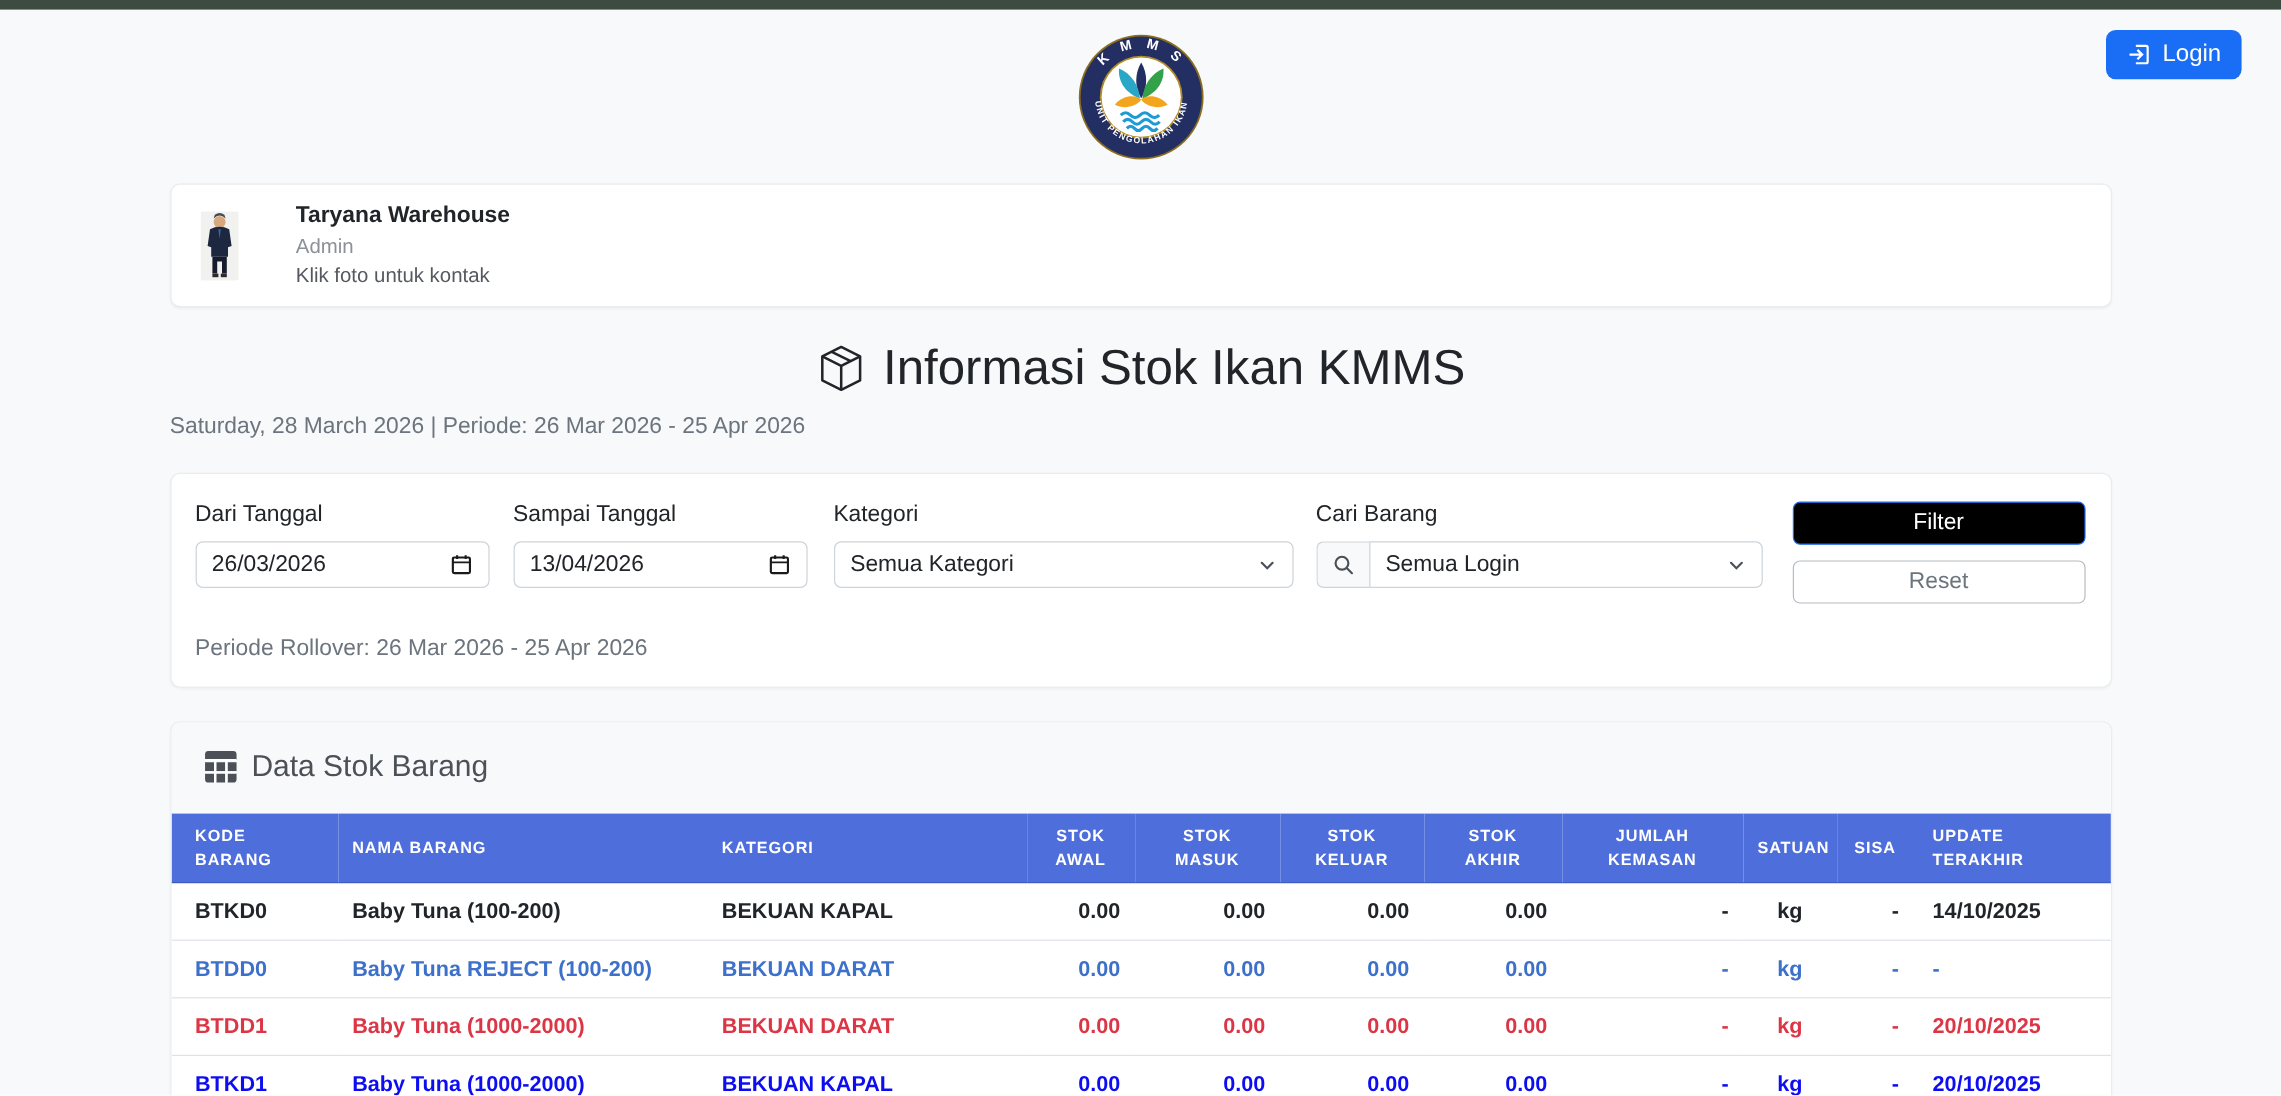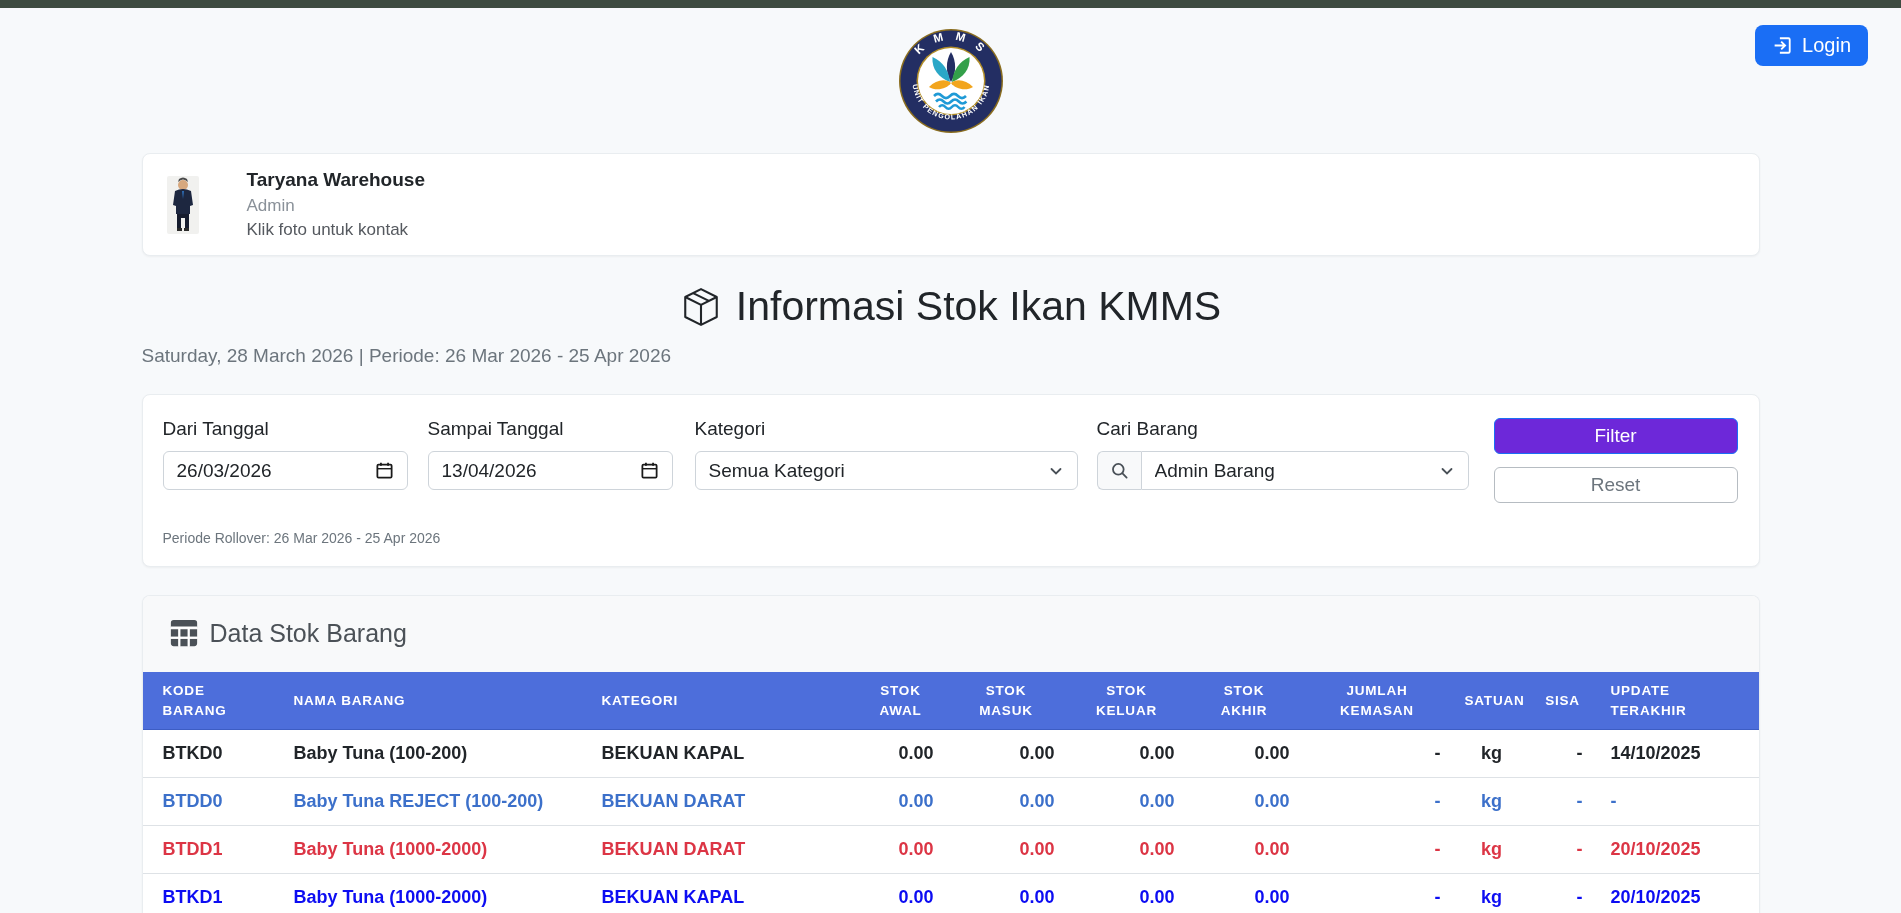--- a/index.html
+++ b/index.html
@@ -38,23 +38,23 @@
   .col-dari { width:245px; margin-left:0; }
   .col-sampai { width:245px; margin-left:20px; }
   .col-kategori { width:383px; margin-left:22px; }
   .col-cari { width:372px; margin-left:19px; }
   .col-buttons { width:244px; margin-left:auto; margin-right:1px; }
   .input-group { display:flex; }
   .ig-addon { width:44px; height:39px; border:1px solid #ced4da; border-right:none; border-radius:6px 0 0 6px;
     background:#f8f9fa; display:flex; align-items:center; justify-content:center; }
   .ig-select { flex:1; border-radius:0 6px 6px 0; }
   .btn { width:100%; height:36px; border-radius:6px; font-size:19px; font-family:"Liberation Sans", sans-serif; cursor:pointer; }
-  .btn-filter { background:#6d28d9; color:#fff; border:1px solid #1a6ef5; margin-bottom:13px; }
+  .btn-filter { background:#000000; color:#fff; border:1px solid #1a6ef5; margin-bottom:13px; }
   .btn-reset { background:#fff; color:#6c757d; border:1px solid #b6bcc2; }
-  .rollover { margin-top:27px; font-size:14px; color:#6c757d; }
+  .rollover { margin-top:27px; font-size:19px; color:#6c757d; }
 
   .data-card { margin-top:28px; border-radius:8px 8px 0 0; border-bottom:none; height:333px; overflow:hidden; }
   .data-card-header { background:#f8f9fa; padding:22px 26px 24px 26px; display:flex; align-items:center; gap:11px; }
   .data-card-header h2 { font-size:25px; font-weight:400; color:#4b5157; }
 
   table { width:1618px; border-collapse:collapse; table-layout:fixed; }
   thead th { background:#4d6edb; color:#fff; font-size:13.5px; font-weight:bold; letter-spacing:.8px;
     text-transform:uppercase; padding:9px 12px; height:53px; vertical-align:middle; text-align:left; line-height:1.45; }
   tbody td { font-size:18px; font-weight:bold; padding:0 12px; height:48px; vertical-align:middle;
     border-top:1px solid #dee2e6; background:#fff; white-space:nowrap; }
@@ -193,21 +193,21 @@
         <div class="col-cari">
           <div class="f-label">Cari Barang</div>
           <div class="input-group">
             <div class="ig-addon">
               <svg width="19" height="19" viewBox="0 0 16 16" fill="none" stroke="#495057" stroke-width="1.5">
                 <circle cx="7" cy="7" r="4.5"></circle>
                 <path d="M10.5 10.5 L14 14" stroke-linecap="round"></path>
               </svg>
             </div>
             <div class="control ig-select">
-              <span class="val">Admin Barang</span>
+              <span class="val">Semua Login</span>
               <span>
                 <svg width="16" height="16" viewBox="0 0 16 16" fill="none" stroke="#495057" stroke-width="1.8" stroke-linecap="round">
                   <path d="M3.5 6 L8 10.5 L12.5 6"></path>
                 </svg>
               </span>
             </div>
           </div>
         </div>
         <div class="col-buttons">
           <button class="btn btn-filter">Filter</button>

